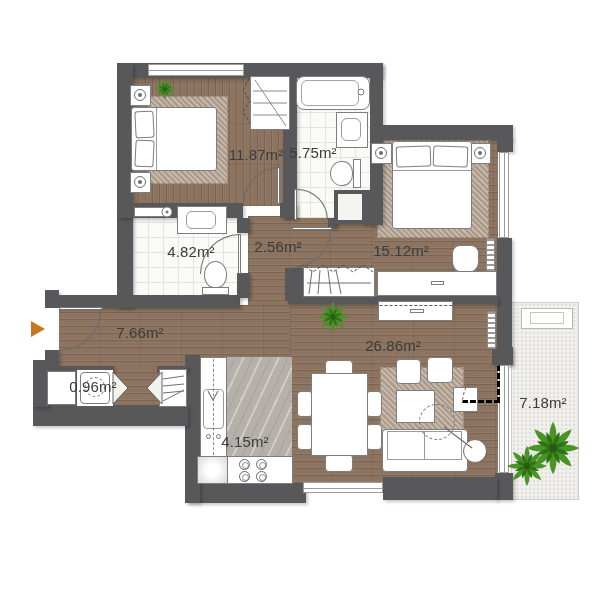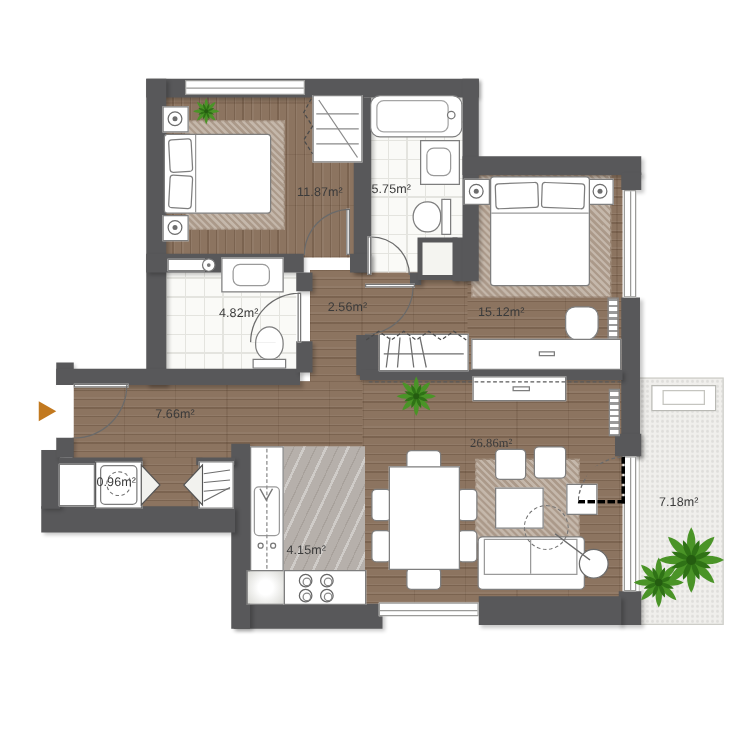--- a/index.html
+++ b/index.html
@@ -48,21 +48,21 @@
   .dashh{position:absolute;z-index:14;height:0;border-top:1.5px dashed #5a5a5a;}
   .dashcirc{position:absolute;z-index:14;border:1px dashed #777;border-radius:50%;background:transparent;}
   
   .leaf{position:absolute;z-index:15;background:#fff;border:1px solid #777;}
   .arc{position:absolute;z-index:15;border:1px solid #6a6a6a;background:transparent;}
   .arc.tl{border-right:none;border-bottom:none;border-top-left-radius:100%;}
   .arc.tr{border-left:none;border-bottom:none;border-top-right-radius:100%;}
   .arc.br{border-left:none;border-top:none;border-bottom-right-radius:100%;}
   .arc.dash{border-style:dashed;}
   
-  .lbl{position:absolute;z-index:50;font-size:10px;color:var(--text);white-space:nowrap;
+  .lbl{position:absolute;z-index:50;font-size:15px;color:var(--text);white-space:nowrap;
        transform:translate(-50%,-50%);letter-spacing:.1px;}
   #overlay{position:absolute;left:0;top:0;z-index:40;pointer-events:none;}
 </style>
 </head>
 <body>
 
 <div id="plan">
 
   <div class="wood v" style="left:131px;top:76px;width:160px;height:130px;"></div>
   <div class="wood" style="left:370px;top:138px;width:128px;height:160px;"></div>
@@ -283,17 +283,17 @@
     <line x1="472" y1="448" x2="444" y2="427" stroke="#6a6a6a" stroke-width="1.2"></line>
   </svg>
 
   <div class="lbl" style="left:256px;top:154px;">11.87m²</div>
   <div class="lbl" style="left:313px;top:152px;text-align:right;">5.75m²</div>
   <div class="lbl" style="left:401px;top:250px;">15.12m²</div>
   <div class="lbl" style="left:191px;top:251px;">4.82m²</div>
   <div class="lbl" style="left:278px;top:246px;">2.56m²</div>
   <div class="lbl" style="left:140px;top:332px;">7.66m²</div>
   <div class="lbl" style="left:93px;top:386px;">0.96m²</div>
-  <div class="lbl" style="left:393px;top:355px;font-family:Liberation Serif, serif;">26.86m²</div>
+  <div class="lbl" style="left:393px;top:345px;">26.86m²</div>
   <div class="lbl" style="left:245px;top:441px;">4.15m²</div>
   <div class="lbl" style="left:543px;top:402px;">7.18m²</div>
 
 </div>
 
 </body></html>

